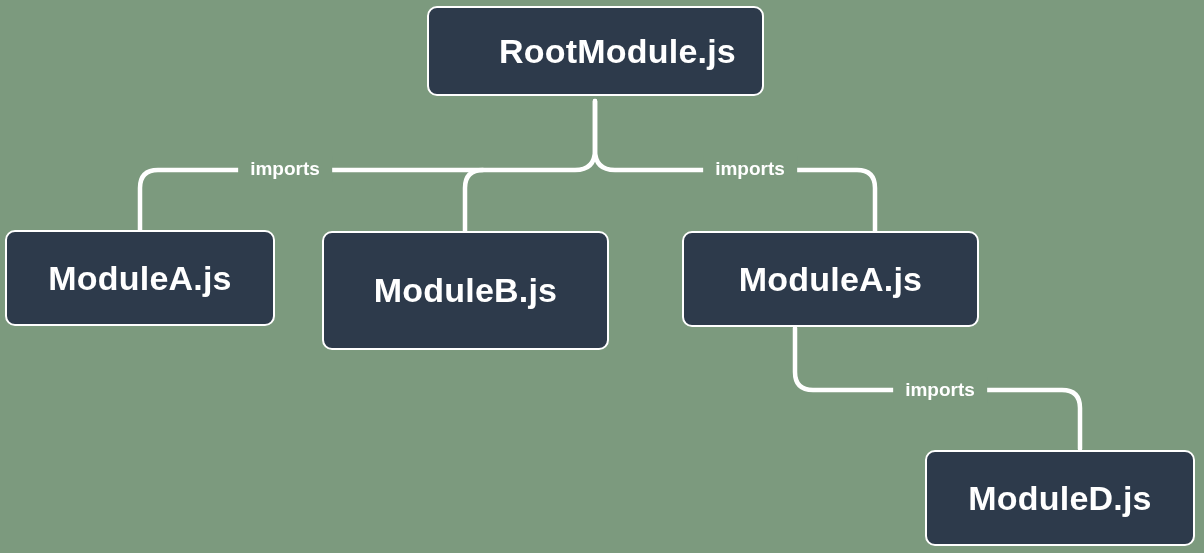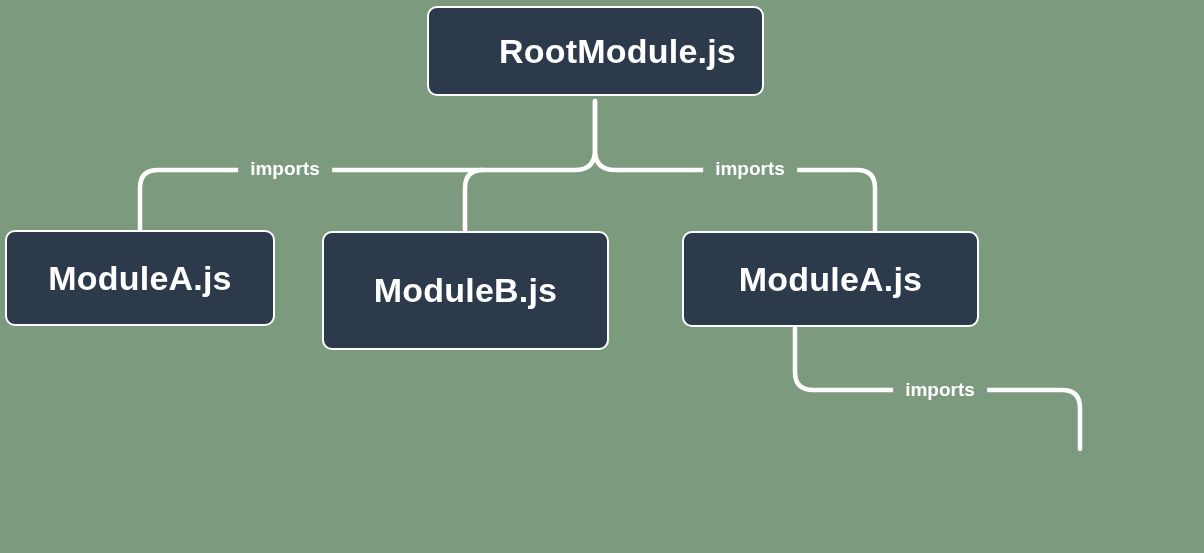--- a/index.html
+++ b/index.html
@@ -73,14 +73,15 @@
   <div class="edge-label edge-label-cd">imports</div>
 
   <div class="node node-root">RootModule.js</div>
 
   <div class="node node-a">ModuleA.js</div>
 
   <div class="node node-b">ModuleB.js</div>
 
   <div class="node node-c">ModuleA.js</div>
 
+  <div class="node node-d">ModuleD.js</div>
 
 </div>
 
 </body></html>

